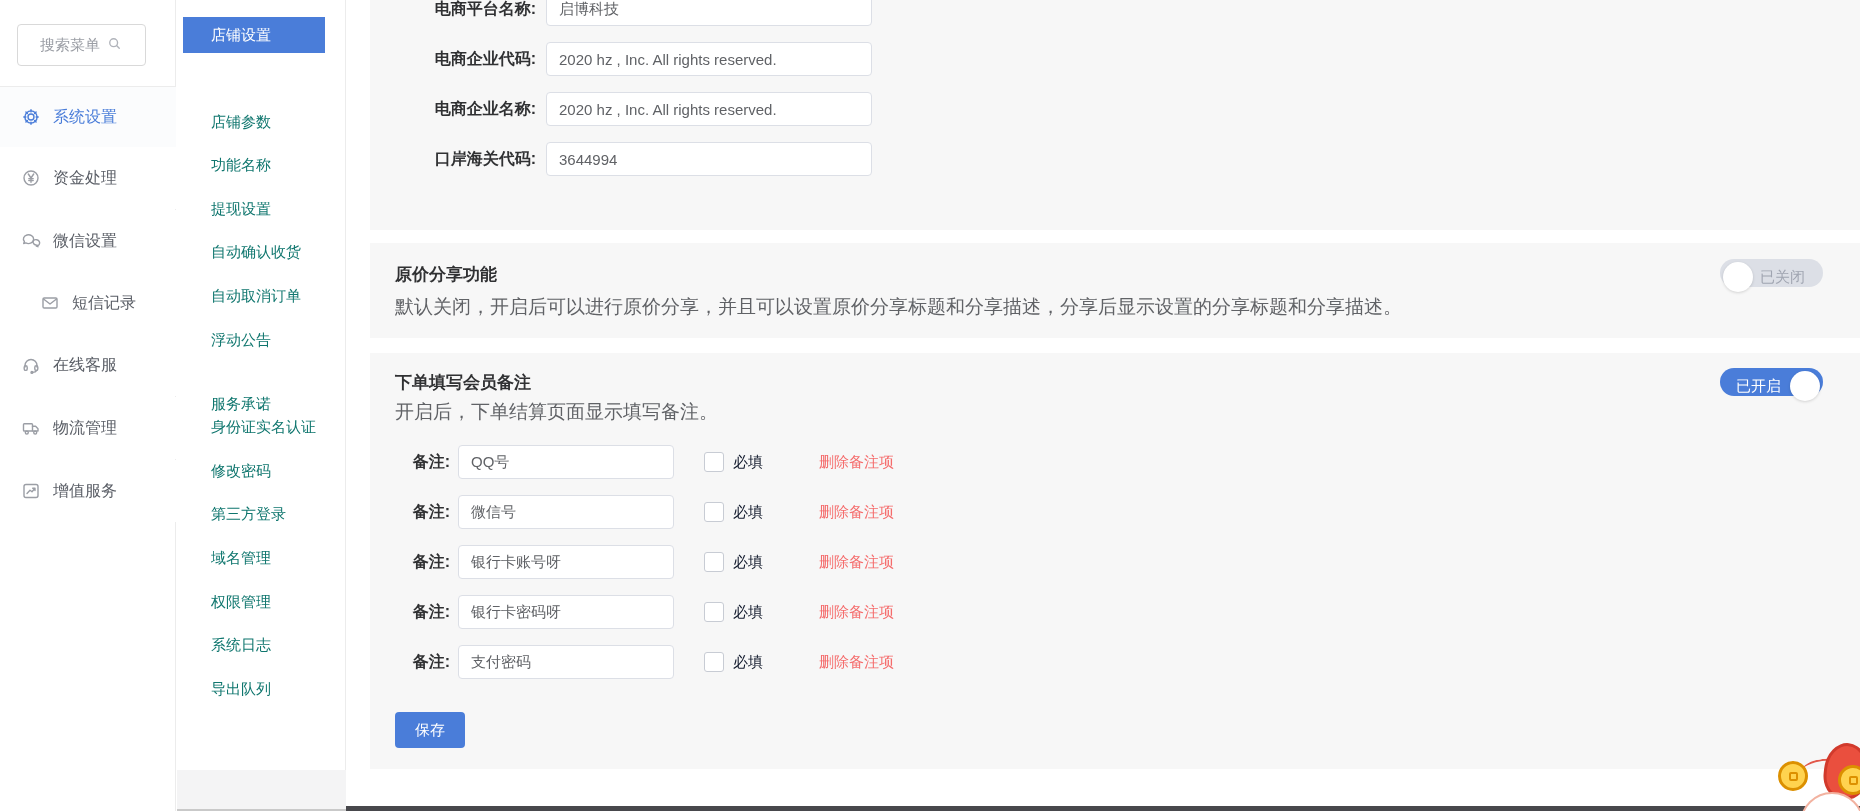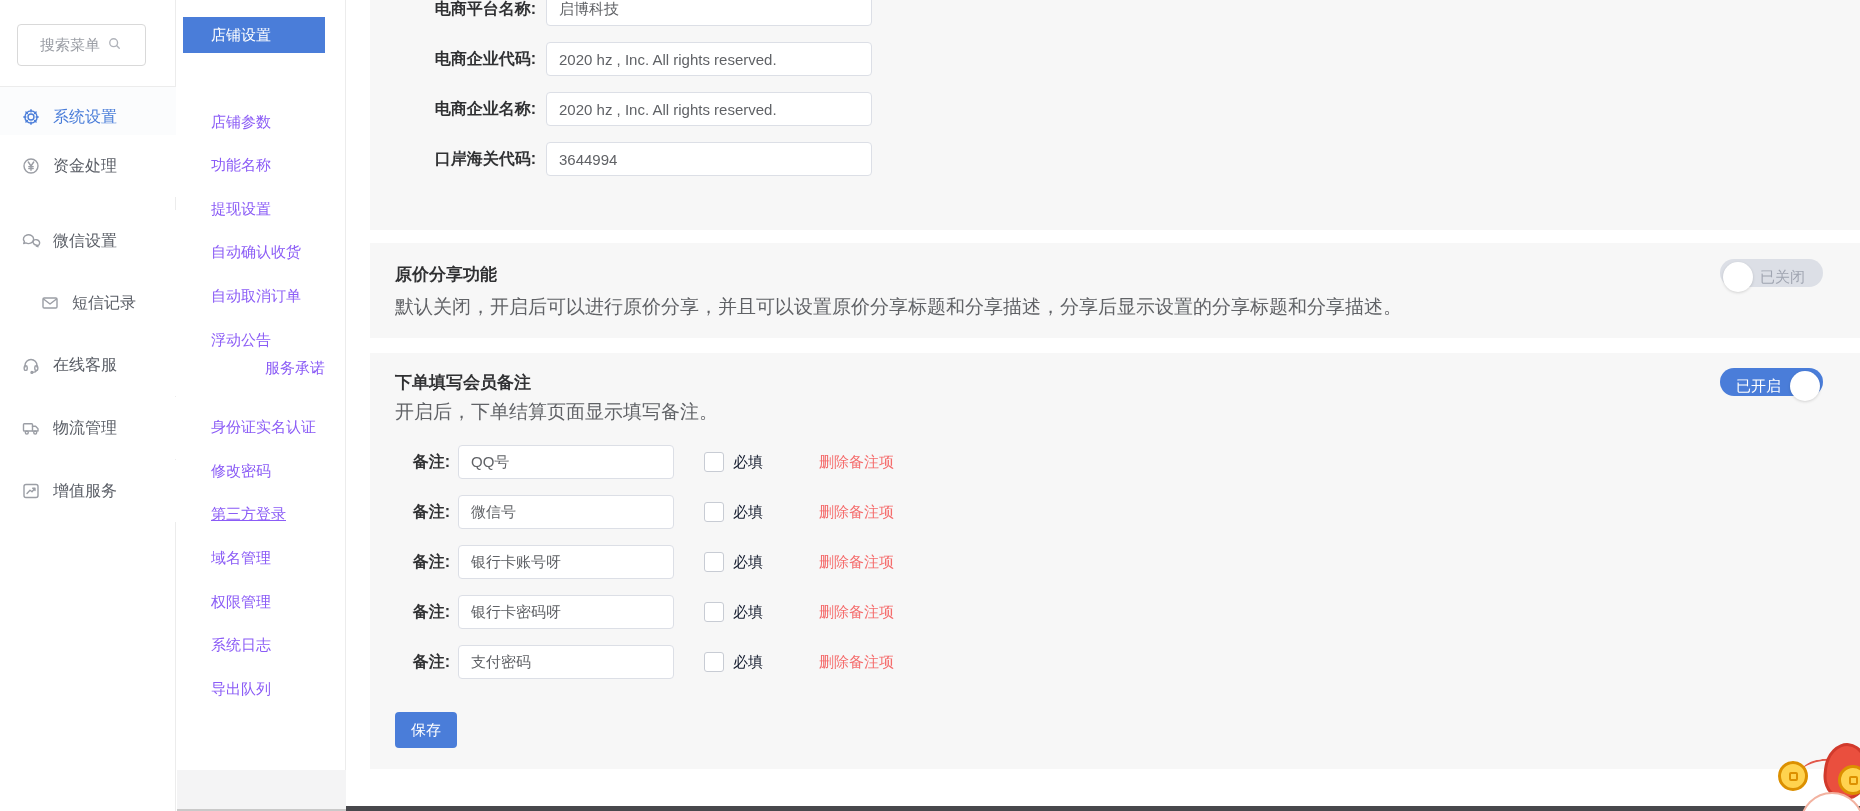--- a/index.html
+++ b/index.html
@@ -21,21 +21,21 @@
     border-bottom:1px solid #ececec; color:#4a7dd9; }
   .side-item .icn { width:20px; height:20px; display:flex; align-items:center; }
   .side-item .icn svg { stroke:#9b9ea5; }
   .side-item.active .icn svg { stroke:#4a7dd9; }
 
   
   .submenu { position:absolute; left:177px; top:0; width:169px; height:811px;
     background:#fff; border-right:1px solid #ececec; }
   .sub-item { position:absolute; left:6px; width:142px; height:36px;
     display:flex; align-items:center; padding-left:28px; font-size:15px;
-    color:#8b5cf6; cursor:pointer; white-space:nowrap; }
+    color:#0f766e; cursor:pointer; white-space:nowrap; }
   .sub-item.active { background:#4a7dd9; color:#fff; }
   .submenu-foot { position:absolute; left:177px; top:770px; width:169px; height:41px;
     background:#f4f4f5; border-bottom:2px solid #c9c9c9; }
   .bottom-line { position:absolute; left:346px; top:806px; width:1514px; height:5px;
     background:#48484c; }
 
   
   .card { position:absolute; left:370px; width:1490px; background:#f7f7f7; }
   #card-basic  { top:-40px;  height:270px; }
   #card-share  { top:243px; height:95px;  }
@@ -71,21 +71,21 @@
   .r-row { position:absolute; left:0; height:34px; display:flex; align-items:center; }
   .r-label { width:88px; text-align:right; font-size:16px; font-weight:bold;
     color:#303133; padding-right:8px; white-space:nowrap; }
   .r-input { width:216px; }
   .chk { width:20px; height:20px; border:1px solid #c8ccd4; border-radius:3px;
     background:#fff; margin-left:30px; cursor:pointer; }
   .req { font-size:15px; color:#0f172a; margin-left:9px; }
   .del-link { font-size:15px; color:#f56c6c; margin-left:56px; cursor:pointer;
     text-decoration:none; }
 
-  .save-btn { position:absolute; left:25px; top:359px; width:62px; height:36px;
+  .save-btn { position:absolute; left:25px; top:359px; width:70px; height:36px;
     background:#4a7dd9; border:none; border-radius:4px; color:#fff; font-size:15px;
     cursor:pointer; font-family:"Liberation Sans","DejaVu Sans",sans-serif; }
 
   
   .mascot { position:absolute; left:1750px; top:735px; width:110px; height:76px;
     cursor:pointer; }
   .m-string { position:absolute; left:52px; top:24px; width:42px; height:18px;
     border-top:2px solid #e2574a; border-radius:50%; transform:rotate(-8deg); }
   .m-hat { position:absolute; left:74px; top:8px; width:44px; height:56px;
     background:#ea4f3e; border:3px solid #d13a2c; border-radius:50% 50% 42% 42%;
@@ -119,21 +119,21 @@
         <div class="side-item active" style="top: 86px;">
           <span class="icn">
             <svg width="20" height="20" viewBox="0 0 20 20" fill="none" stroke-width="1.4" stroke-linecap="round" stroke-linejoin="round">
     <circle cx="10" cy="10" r="3"></circle>
     <path d="M10 2.8v2.1M10 15.1v2.1M2.8 10h2.1M15.1 10h2.1M4.9 4.9l1.5 1.5M13.6 13.6l1.5 1.5M15.1 4.9l-1.5 1.5M6.4 13.6l-1.5 1.5"></path>
     <circle cx="10" cy="10" r="6.1"></circle>
             </svg>
           </span>
           <span>系统设置</span>
         </div>
-        <div class="side-item" style="top: 135px;">
+        <div class="side-item" style="top: 147px;">
           <span class="icn">
             <svg width="20" height="20" viewBox="0 0 20 20" fill="none" stroke-width="1.4" stroke-linecap="round" stroke-linejoin="round">
     <circle cx="10" cy="10" r="7"></circle>
     <path d="M7.3 6l2.7 4 2.7-4M10 10v4.2M7.8 10.6h4.4M7.8 12.5h4.4"></path>
             </svg>
           </span>
           <span>资金处理</span>
         </div>
         <div class="side-item" style="top: 210px;">
           <span class="icn">
@@ -204,30 +204,30 @@
         </div>
         <div class="sub-item" style="top: 234.98px;">
           <span>自动确认收货</span>
         </div>
         <div class="sub-item" style="top: 278.64px;">
           <span>自动取消订单</span>
         </div>
         <div class="sub-item" style="top: 322.3px;">
           <span>浮动公告</span>
         </div>
-        <div class="sub-item" style="top: 350px; justify-content: flex-end;">
+        <div class="sub-item" style="top: 386px;">
           <span>服务承诺</span>
         </div>
         <div class="sub-item" style="top: 409.62px;">
           <span>身份证实名认证</span>
         </div>
         <div class="sub-item" style="top: 453.28px;">
           <span>修改密码</span>
         </div>
-        <div class="sub-item" style="top: 496.94px; text-decoration: underline;">
+        <div class="sub-item" style="top: 496.94px;">
           <span>第三方登录</span>
         </div>
         <div class="sub-item" style="top: 540.6px;">
           <span>域名管理</span>
         </div>
         <div class="sub-item" style="top: 584.26px;">
           <span>权限管理</span>
         </div>
         <div class="sub-item" style="top: 627.92px; text-align: right;">
           <span>系统日志</span>

